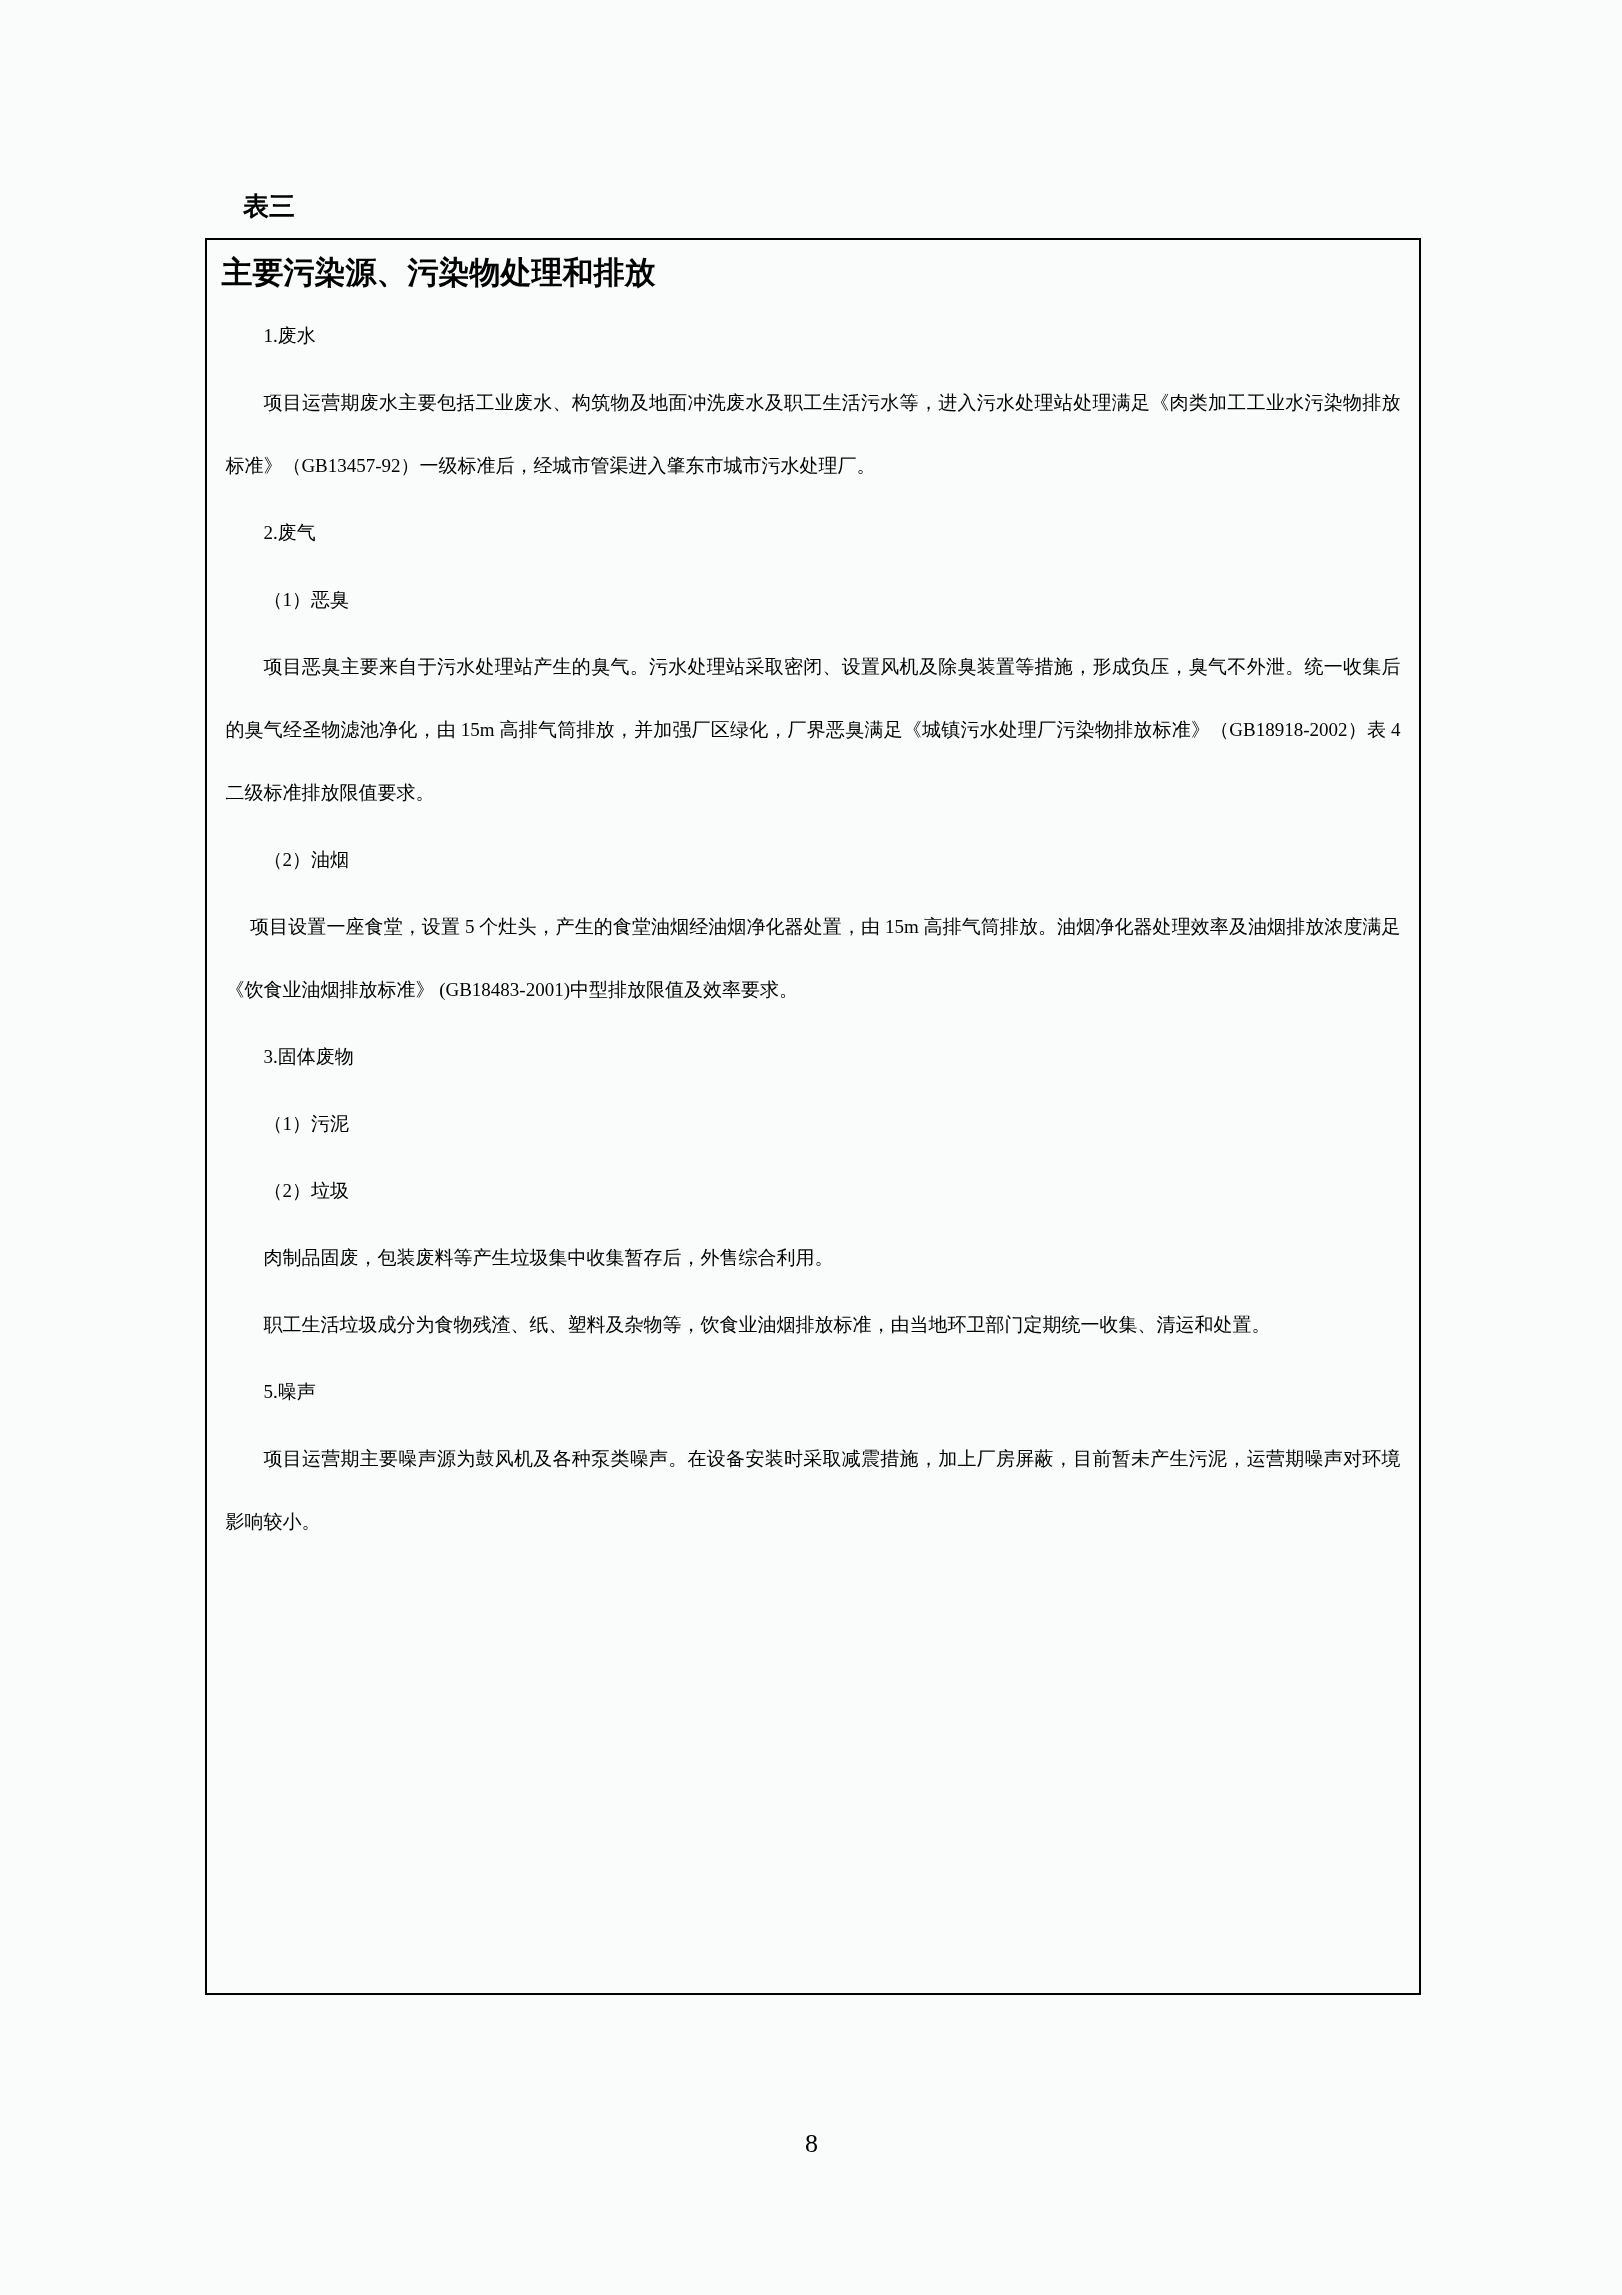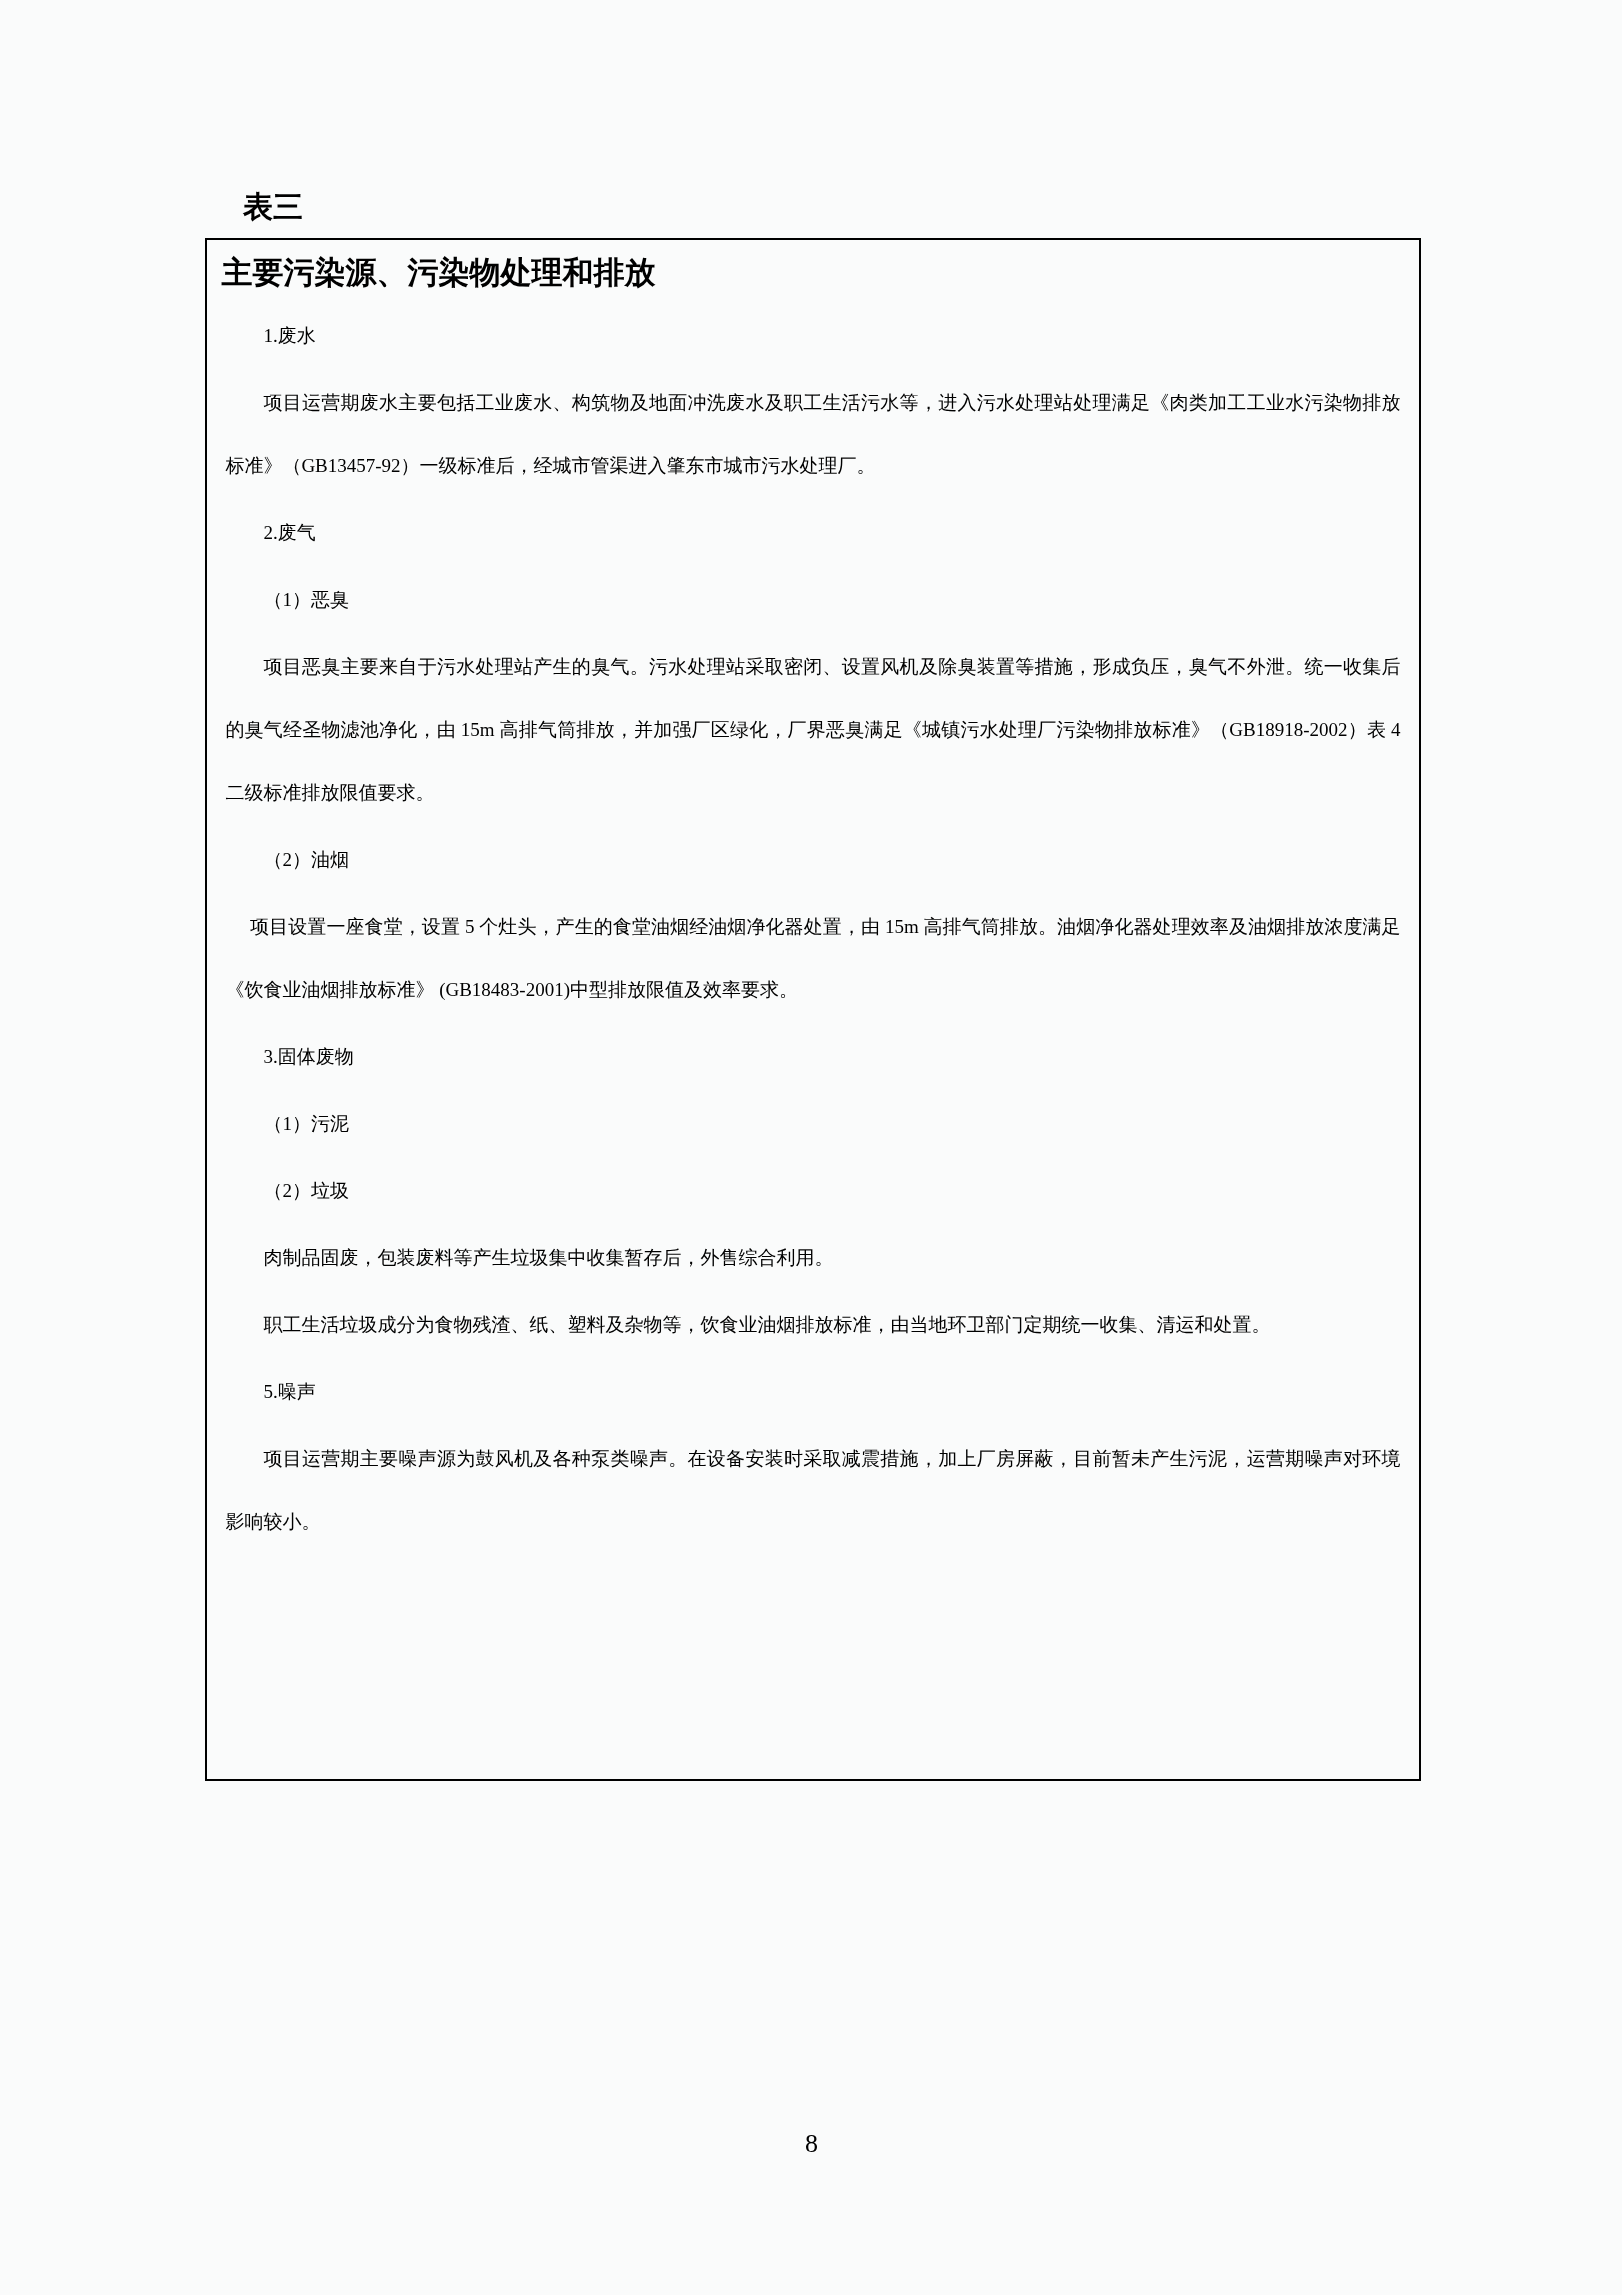--- a/index.html
+++ b/index.html
@@ -13,31 +13,31 @@
     position: relative;
     width: 1623px;
     height: 2295px;
     background: #fafbfb;
     overflow: hidden;
   }
   .sheet-label {
     position: absolute;
     left: 243px;
     top: 188px;
-    font-size: 30px;
+    font-size: 26px;
     font-weight: bold;
     line-height: 37px;
     white-space: nowrap;
   }
   .doc-table {
     position: absolute;
     left: 205px;
     top: 238px;
     width: 1216px;
-    height: 1543px;
+    height: 1757px;
     border: 2.6px solid #000;
     box-sizing: border-box;
     padding: 6.5px 14.4px 13px 14.4px;
     overflow: hidden;
   }
   .table-header {
     font-size: 31px;
     font-weight: bold;
     line-height: 52px;
     margin: 0 0 5.2px 0;

